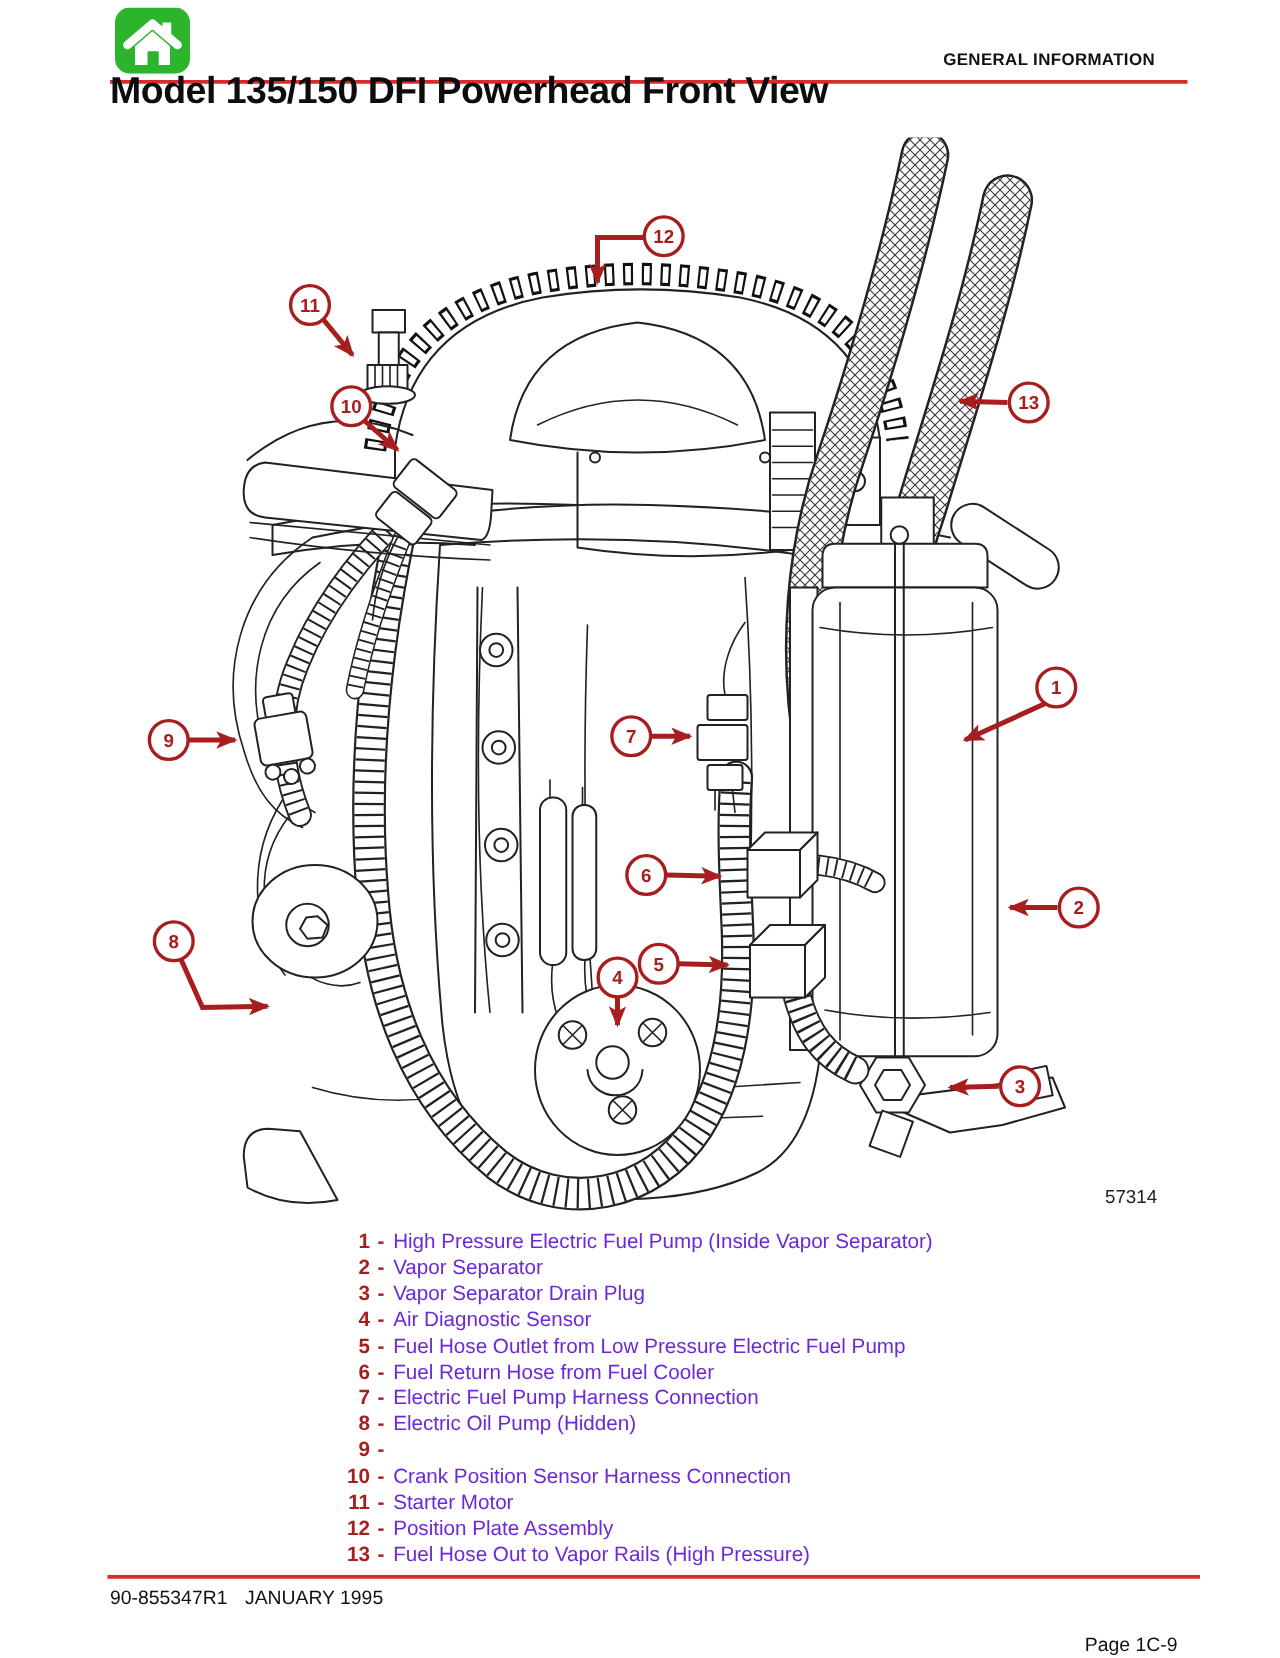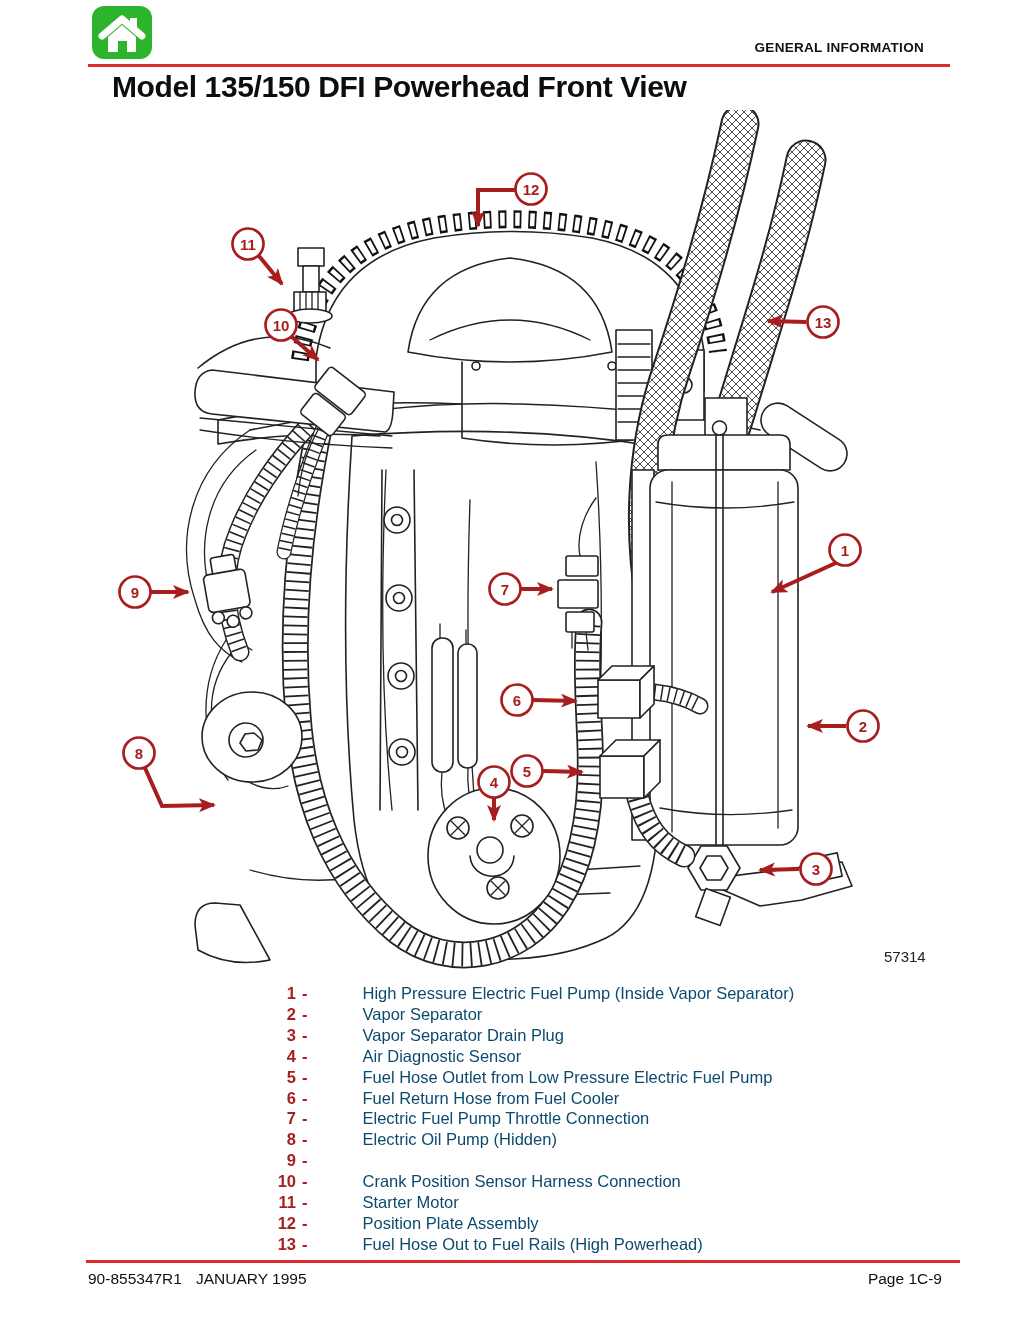--- a/index.html
+++ b/index.html
@@ -10,45 +10,45 @@
   }
   html,body{margin:0;padding:0;background:#fff;}
   .page{
     position:relative;width:1008px;height:1326px;background:#fff;overflow:hidden;
     font-family:"Liberation Sans",sans-serif;color:#1a1a1a;
   }
   
   .home-btn{position:absolute;left:92px;top:6px;width:60px;height:53px;border:none;padding:0;background:transparent;cursor:pointer;}
   .section-label{position:absolute;top:40px;right:84px;font-size:13.5px;font-weight:bold;letter-spacing:.3px;color:#111;}
   .rule-top{position:absolute;left:88px;top:64px;width:862px;height:3px;background:var(--accent-red);}
-  .page-title{position:absolute;left:88px;top:70px;font-size:30px;font-weight:bold;letter-spacing:-.4px;color:#0d0d0d;white-space:nowrap;margin-left:24px;}
+  .page-title{position:absolute;left:88px;top:56px;font-size:30px;font-weight:bold;letter-spacing:-.4px;color:#0d0d0d;white-space:nowrap;}
   
   .diagram{position:absolute;left:80px;top:110px;width:890px;height:872px;}
   .ln{stroke:#222;stroke-width:1.6;fill:none;stroke-linejoin:round;stroke-linecap:round;}
   .lnf{stroke:#222;stroke-width:1.6;fill:#fff;stroke-linejoin:round;}
   .thin{stroke:#222;stroke-width:1.3;fill:none;stroke-linecap:round;}
   .rib-o{fill:none;stroke:#222;stroke-linecap:round;}
   .rib-w{fill:none;stroke:#fff;stroke-linecap:round;}
   .rib-d{fill:none;stroke:#222;stroke-linecap:butt;}
   .co-line{stroke:var(--callout-red);stroke-width:4;fill:none;stroke-linejoin:miter;}
   .co-circle{fill:#fff;stroke:var(--callout-red);stroke-width:2.7;}
   .co-num{fill:var(--callout-red);font-family:"Liberation Sans",sans-serif;font-size:15px;font-weight:600;text-anchor:middle;}
   .co-head{fill:var(--callout-red);}
   .fig-num{fill:#222;font-family:"Liberation Sans",sans-serif;font-size:15px;}
   
   .legend{position:absolute;left:266px;top:983px;}
   .legend-row{display:flex;align-items:baseline;line-height:20.9px;font-size:16.5px;}
   .legend-row .num{display:inline-block;width:30px;text-align:right;color:var(--callout-red);font-weight:bold;}
   .legend-row .sep{color:var(--callout-red);font-weight:bold;padding:0 7px 0 6px;}
-  .legend-row .lbl{color:#0c4a6e;margin-left:48px;}
+  .legend-row .lbl{color:#6d28d9;}
   
   .rule-bottom{position:absolute;left:86px;top:1260px;width:874px;height:3px;background:var(--accent-red);}
   .footer-left{position:absolute;left:88px;top:1270px;font-size:15.5px;color:#111;}
   .footer-left .gap{display:inline-block;width:14px;}
-  .footer-right{position:absolute;right:66px;top:1270px;font-size:15.5px;color:#111;}
+  .footer-right{position:absolute;right:66px;top:1308px;font-size:15.5px;color:#111;}
 </style>
 </head>
 <body>
 
 <div class="page">
 
   <button class="home-btn" title="">
     <svg width="60" height="53" viewBox="0 0 60 53">
       <rect x="0" y="0" width="60" height="53" rx="12" fill="var(--icon-green)"></rect>
       <rect x="38" y="12" width="7" height="12" fill="#fff"></rect>
@@ -322,21 +322,21 @@
         <span class="lbl">Fuel Hose Outlet from Low Pressure Electric Fuel Pump</span>
       </div>
     <div class="legend-row">
         <span class="num">6</span>
         <span class="sep">-</span>
         <span class="lbl">Fuel Return Hose from Fuel Cooler</span>
       </div>
     <div class="legend-row">
         <span class="num">7</span>
         <span class="sep">-</span>
-        <span class="lbl">Electric Fuel Pump Throttle Connection</span>
+        <span class="lbl">Electric Fuel Pump Harness Connection</span>
       </div>
     <div class="legend-row">
         <span class="num">8</span>
         <span class="sep">-</span>
         <span class="lbl">Electric Oil Pump (Hidden)</span>
       </div>
     <div class="legend-row">
         <span class="num">9</span>
         <span class="sep">-</span>
       </div>
@@ -351,21 +351,21 @@
         <span class="lbl">Starter Motor</span>
       </div>
     <div class="legend-row">
         <span class="num">12</span>
         <span class="sep">-</span>
         <span class="lbl">Position Plate Assembly</span>
       </div>
     <div class="legend-row">
         <span class="num">13</span>
         <span class="sep">-</span>
-        <span class="lbl">Fuel Hose Out to Fuel Rails (High Powerhead)</span>
+        <span class="lbl">Fuel Hose Out to Vapor Rails (High Pressure)</span>
       </div>
   </div>
 
   <div class="rule-bottom"></div>
   <div class="footer-left">
     <span>90-855347R1</span><span class="gap"></span><span>JANUARY 1995</span>
   </div>
   <div class="footer-right">Page 1C-9</div>
 
 </div>

